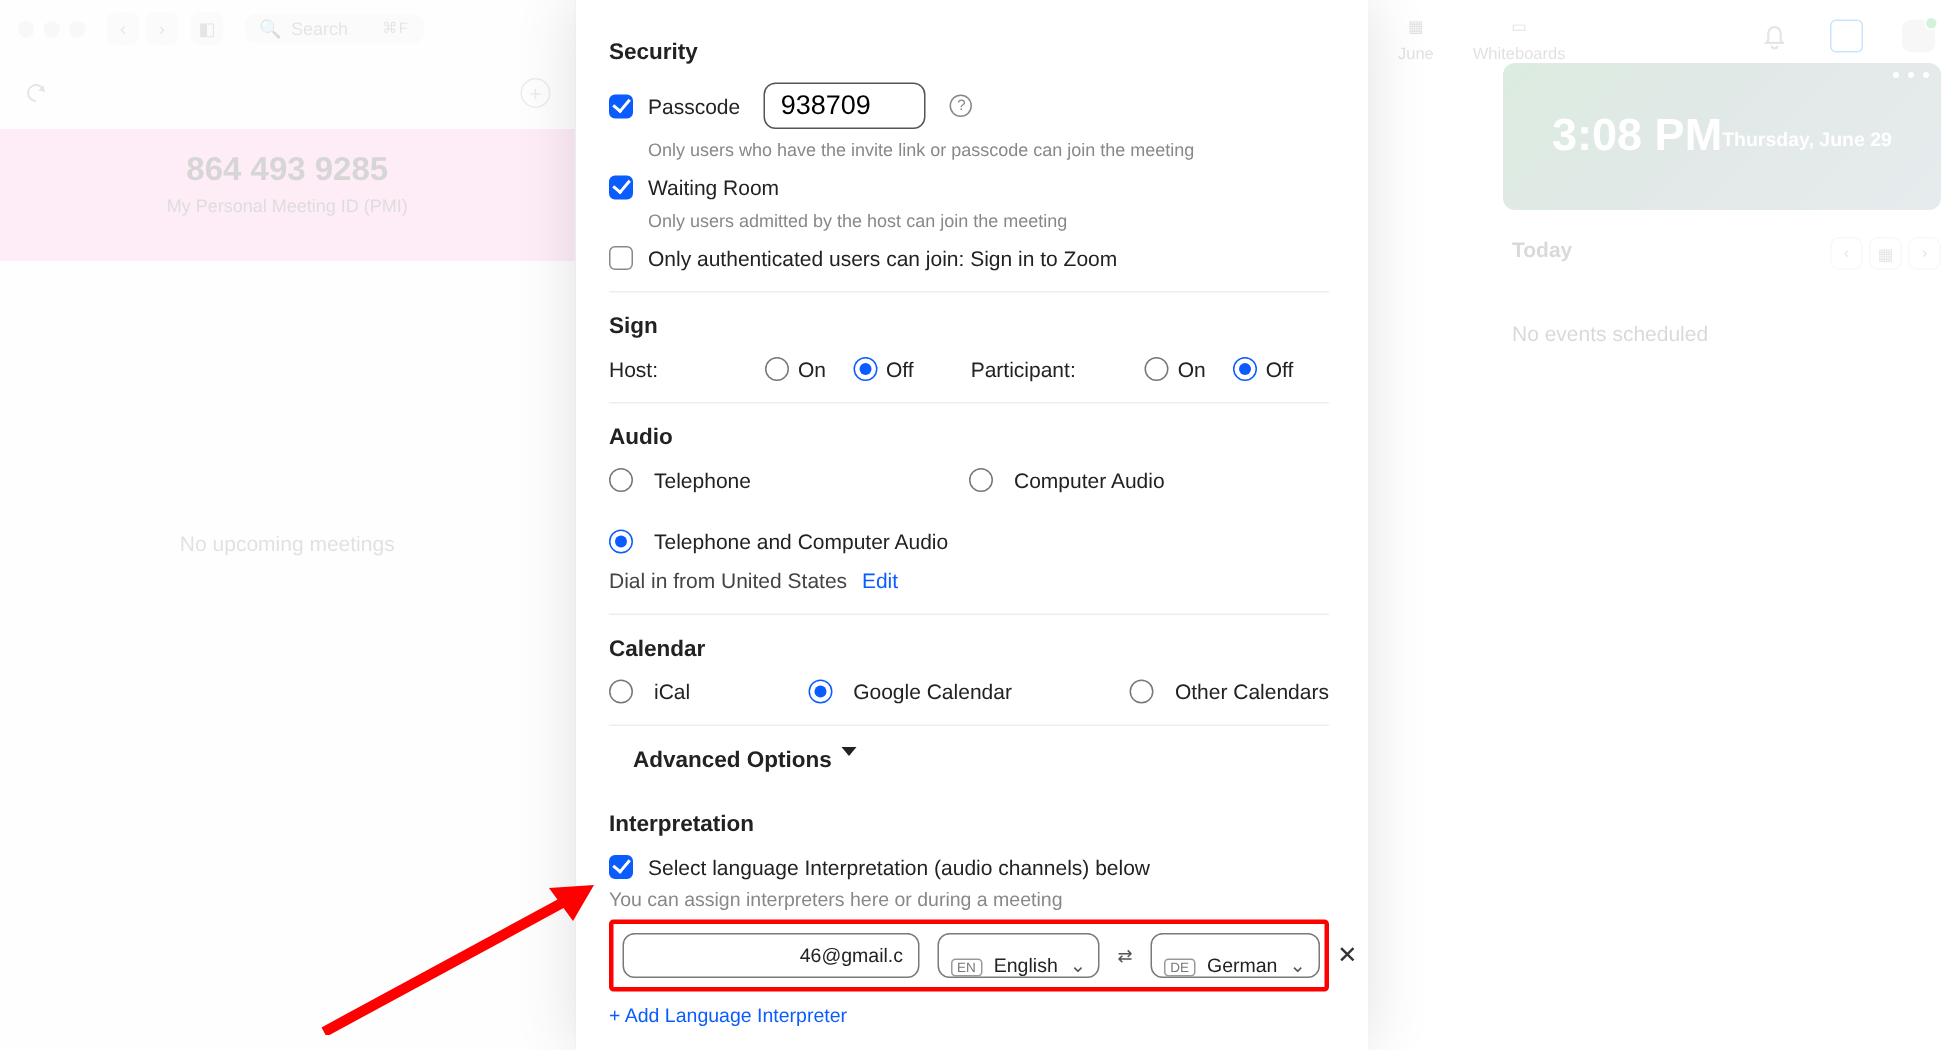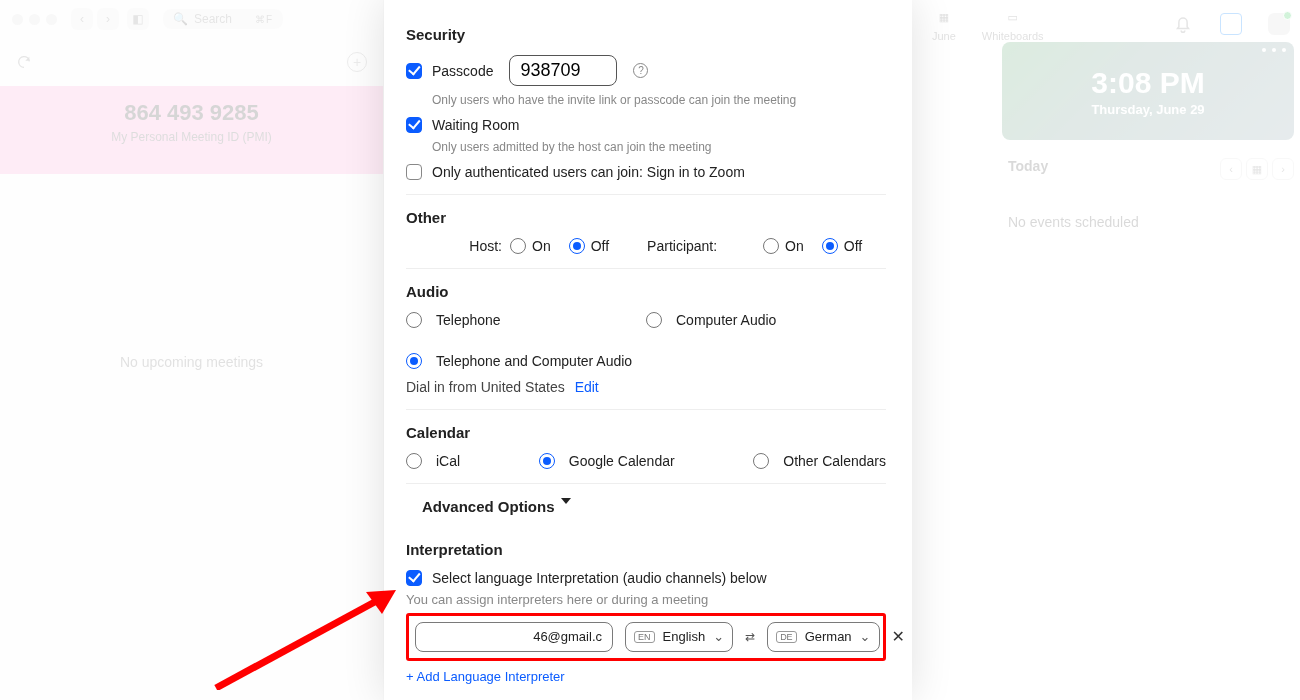--- a/index.html
+++ b/index.html
@@ -32,21 +32,21 @@
 
   .right-pane { position:absolute; left:912px; top:0; width:388px; height:700px; background:#fff; }
   .right-top-icons { position:absolute; top:6px; left:20px; right:10px; display:flex; align-items:center; gap:26px; font-size:11px; color:#777;}
   .rt-item { display:flex; flex-direction:column; align-items:center; gap:2px;}
   .rt-spacer { flex:1; }
   .rt-icon { width:22px; height:22px; border-radius:6px; display:flex; align-items:center; justify-content:center;}
   .bell, .toggle-bar, .avatar { width:22px; height:22px;}
   .toggle-bar { border:1.5px solid #0b84ff; border-radius:4px; }
   .avatar { border-radius:6px; background:#dcdcdc; position:relative;}
   .avatar::after { content:""; position:absolute; top:-2px; right:-2px; width:7px; height:7px; background:#34c759; border-radius:50%; border:1.5px solid #fff;}
-  .clock-card { margin:42px 6px 0 90px; height:98px; border-radius:8px; background:linear-gradient(135deg,#5fa870,#769b92 40%,#8fa6ad); color:#fff; display:flex; flex-direction:column; align-items:center; justify-content:center; position:relative;}
+  .clock-card { margin:42px 6px 0 90px; height:98px; border-radius:8px; background:linear-gradient(135deg,#5fa870,#769b92 40%,#8fa6ad); color:#fff; display:flex; flex-direction:row; align-items:center; justify-content:center; position:relative;}
   .clock-time { font-size:30px; font-weight:700;}
   .clock-date { font-size:13px; font-weight:600; margin-top:2px;}
   .clock-dots { position:absolute; top:6px; right:8px; display:flex; gap:6px; align-items:center;}
   .clock-dots span { width:4px; height:4px; background:#fff; border-radius:50%; display:inline-block;}
   .today-row { margin:18px 6px 0 96px; display:flex; align-items:flex-start; gap:6px; color:#555; font-size:14px;}
   .today-row .nav { margin-left:auto; display:flex; gap:4px;}
   .today-row .nav span { width:22px; height:22px; border:1px solid #ddd; border-radius:6px; display:flex; align-items:center; justify-content:center; font-size:11px; color:#888;}
   .noev { margin:34px 0 0 96px; color:#555; font-size:14px;}
   .sched { margin:10px 0 0 96px; color:#0b5cff; font-size:14px;}
 
@@ -62,33 +62,33 @@
   .lbl { font-size:14px; color:#222;}
   .hint { font-size:12px; color:#888; margin:3px 0 8px 26px; line-height:1.4;}
   .passcode-input { border:1.5px solid #555; border-radius:8px; padding:4px 10px; font-size:18px; width:108px; margin-left:6px;}
   .help-ico { width:15px; height:15px; border:1.2px solid #888; border-radius:50%; display:inline-flex; align-items:center; justify-content:center; font-size:10px; color:#888; margin-left:6px;}
   .divider { border-top:1px solid #eee; margin:14px 0;}
   .radio { width:16px; height:16px; border:1.6px solid #777; border-radius:50%; display:inline-flex; align-items:center; justify-content:center; margin-right:6px; flex:none;}
   .radio.sel { border-color:#0b5cff;}
   .radio.sel::after { content:""; width:8px; height:8px; background:#0b5cff; border-radius:50%;}
   .hv-row { display:flex; align-items:center; gap:8px; font-size:14px; color:#222; margin-top:8px;}
   .hv-row .group { display:flex; align-items:center; gap:18px;}
-  .hv-label { width:96px;text-align:right;}
+  .hv-label { width:96px;}
   .part-label { width:108px; margin-left:30px;}
   .audio-grid { display:flex; flex-wrap:wrap; row-gap:25px; font-size:14px; color:#222;}
   .audio-grid .opt { display:flex; align-items:center; gap:8px; width:240px;}
   .dial-row { font-size:14px; color:#444;}
   .dial-row a { color:#0b5cff; text-decoration:none; margin-left:6px;}
   .cal-row { display:flex; align-items:center; justify-content:space-between; font-size:14px; color:#222;}
   .cal-row .opt { display:flex; align-items:center; gap:8px;}
   .adv { display:flex; align-items:flex-start; gap:6px; font-size:15px; font-weight:600; cursor:pointer;margin-left:16px;}
   .chev { width:0; height:0; border-left:5px solid transparent; border-right:5px solid transparent; border-top:6px solid #222;}
   .interp-box { border:3px solid #f00; padding:6px 6px; border-radius:3px; display:flex; align-items:center; gap:12px; margin-top:6px;}
   .intp-input { flex:1; border:1.2px solid #7a7a7a; border-radius:8px; height:30px; padding:0 10px; font-size:13px; text-align:right; color:#222;}
-  .lang-sel { border:1.2px solid #7a7a7a; border-radius:8px; height:30px; padding:0 8px; display:flex; align-items:center; gap:8px; font-size:13px; color:#222; width:116px;}
+  .lang-sel { border:1.2px solid #7a7a7a; border-radius:8px; height:30px; padding:0 8px; display:flex; align-items:flex-end; gap:8px; font-size:13px; color:#222; width:116px;}
   .lang-code { font-size:9px; border:1px solid #999; border-radius:3px; padding:0 3px; color:#777;}
   .lang-chev { margin-left:auto; color:#555;}
   .swap { font-size:12px; color:#555;}
   .close-ico { font-size:16px; color:#333; cursor:pointer;}
   .add-interp { color:#0b5cff; font-size:13px; margin-top:8px; cursor:pointer;}
   .footer { display:flex; justify-content:flex-end; gap:10px; margin-top:22px;}
   .btn { border-radius:10px; padding:9px 20px; font-size:15px; font-weight:500; border:none; cursor:pointer;}
   .btn.cancel { background:#ecedee; color:#333;}
   .btn.save { background:#0b5cff; color:#fff;}
 
@@ -188,21 +188,21 @@
       <span class="lbl">Waiting Room</span>
     </div>
     <div class="hint">Only users admitted by the host can join the meeting</div>
     <div class="row align-c">
       <span class="cb"></span>
       <span class="lbl">Only authenticated users can join: Sign in to Zoom</span>
     </div>
 
     <div class="divider"></div>
 
-    <div class="section-title">Other</div>
+    <div class="section-title">Sign</div>
     <div class="hv-row">
       <span class="hv-label">Host:</span>
       <div class="group">
         <span style="display:flex;align-items:center">
               <span class="radio"></span>
               <span>On</span>
             </span>
         <span style="display:flex;align-items:center">
               <span class="radio sel"></span>
               <span>Off</span>

